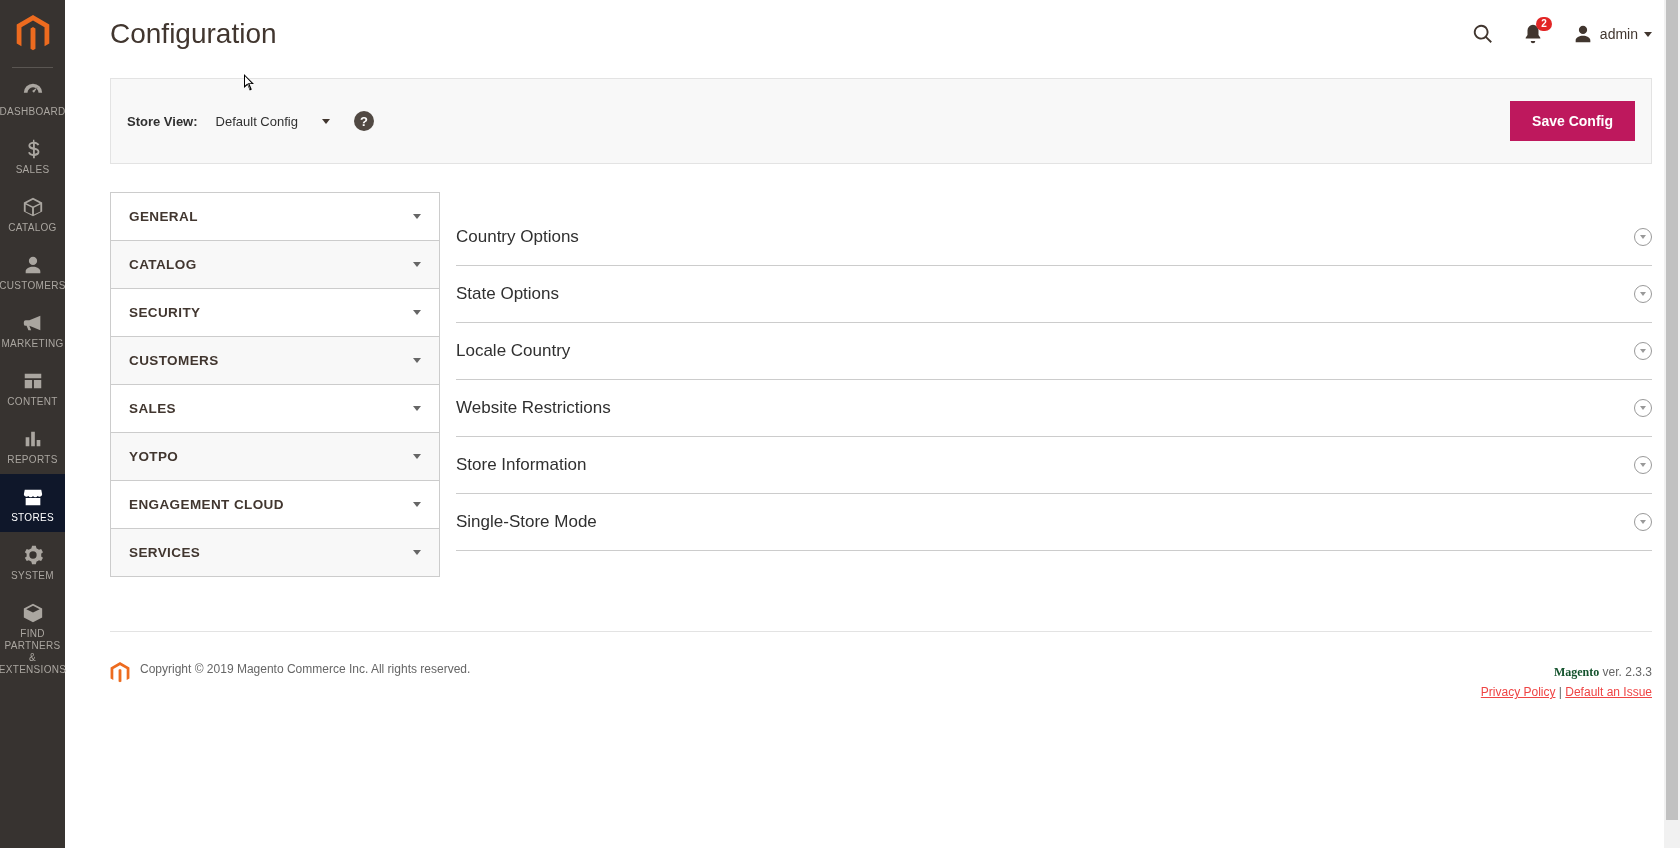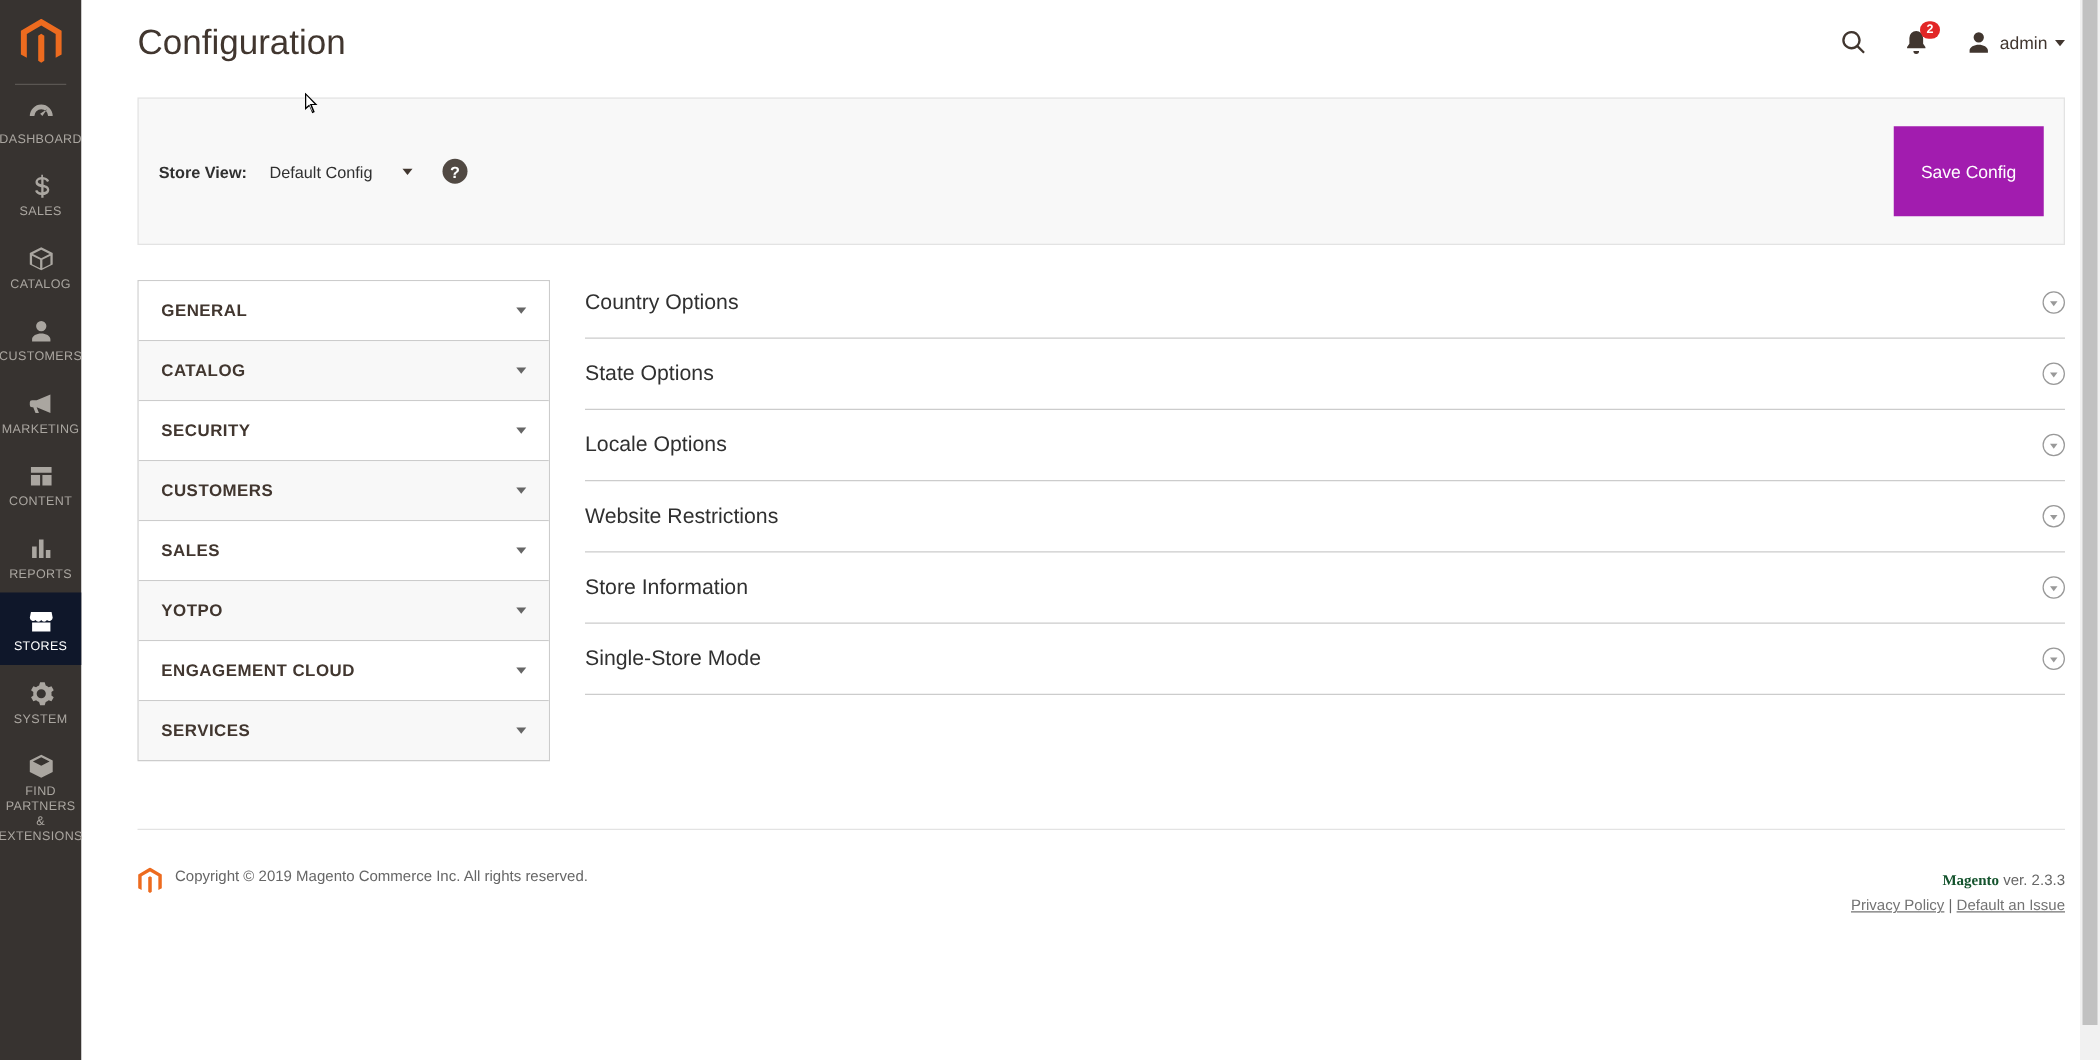--- a/index.html
+++ b/index.html
@@ -134,35 +134,35 @@
   display: inline-flex;
   align-items: center;
   justify-content: center;
   font-size: 13px;
   font-weight: 700;
   margin-left: 24px;
   cursor: pointer;
 }
 .scope-spacer { flex: 1; }
 .save-btn {
-  background: #a21caf;
+  background: #be185d;
   color: #fff;
   border: none;
-  padding: 28px 22px;
+  padding: 12px 22px;
   font-size: 14px;
-  font-weight: 400;
+  font-weight: 700;
   cursor: pointer;
 }
 
 
 .config-body {
   display: flex;
   margin: 28px 28px 0;
-  gap: 28px;
-  align-items: flex-start;
+  gap: 16px;
+  align-items: center;
 }
 .config-tabs {
   width: 330px;
   border: 1px solid #ccc;
 }
 .config-tab {
   border-bottom: 1px solid #ccc;
   padding: 16px 18px;
   font-size: 13.5px;
   font-weight: 600;
@@ -224,21 +224,21 @@
   display: flex;
   align-items: flex-start;
   font-size: 12px;
   color: #666;
 }
 .footer-logo {
   width: 20px; height: 22px;
   margin-right: 10px;
 }
 .footer-right { margin-left: auto; text-align: right; line-height: 1.7; }
-.footer-right a { color: #737373; text-decoration: underline; cursor: pointer; }
+.footer-right a { color: #ef4444; text-decoration: underline; cursor: pointer; }
 .ver-label { color: #14532d; font-weight: 700; font-family: Liberation Serif, serif; }
 .ver-num { color: #666; }
 
 
 .outer-scrollbar {
   position: absolute;
   right: 0; top: 0;
   width: 16px;
   height: 100%;
   background: #f1f1f1;
@@ -440,21 +440,21 @@
     <div class="config-sections">
       <div class="section-row">
         <span class="section-title">Country Options</span>
         <span class="expand-icon"></span>
       </div>
       <div class="section-row">
         <span class="section-title">State Options</span>
         <span class="expand-icon"></span>
       </div>
       <div class="section-row">
-        <span class="section-title">Locale Options</span>
+        <span class="section-title">Locale Country</span>
         <span class="expand-icon"></span>
       </div>
       <div class="section-row">
         <span class="section-title">Website Restrictions</span>
         <span class="expand-icon"></span>
       </div>
       <div class="section-row">
         <span class="section-title">Store Information</span>
         <span class="expand-icon"></span>
       </div>

